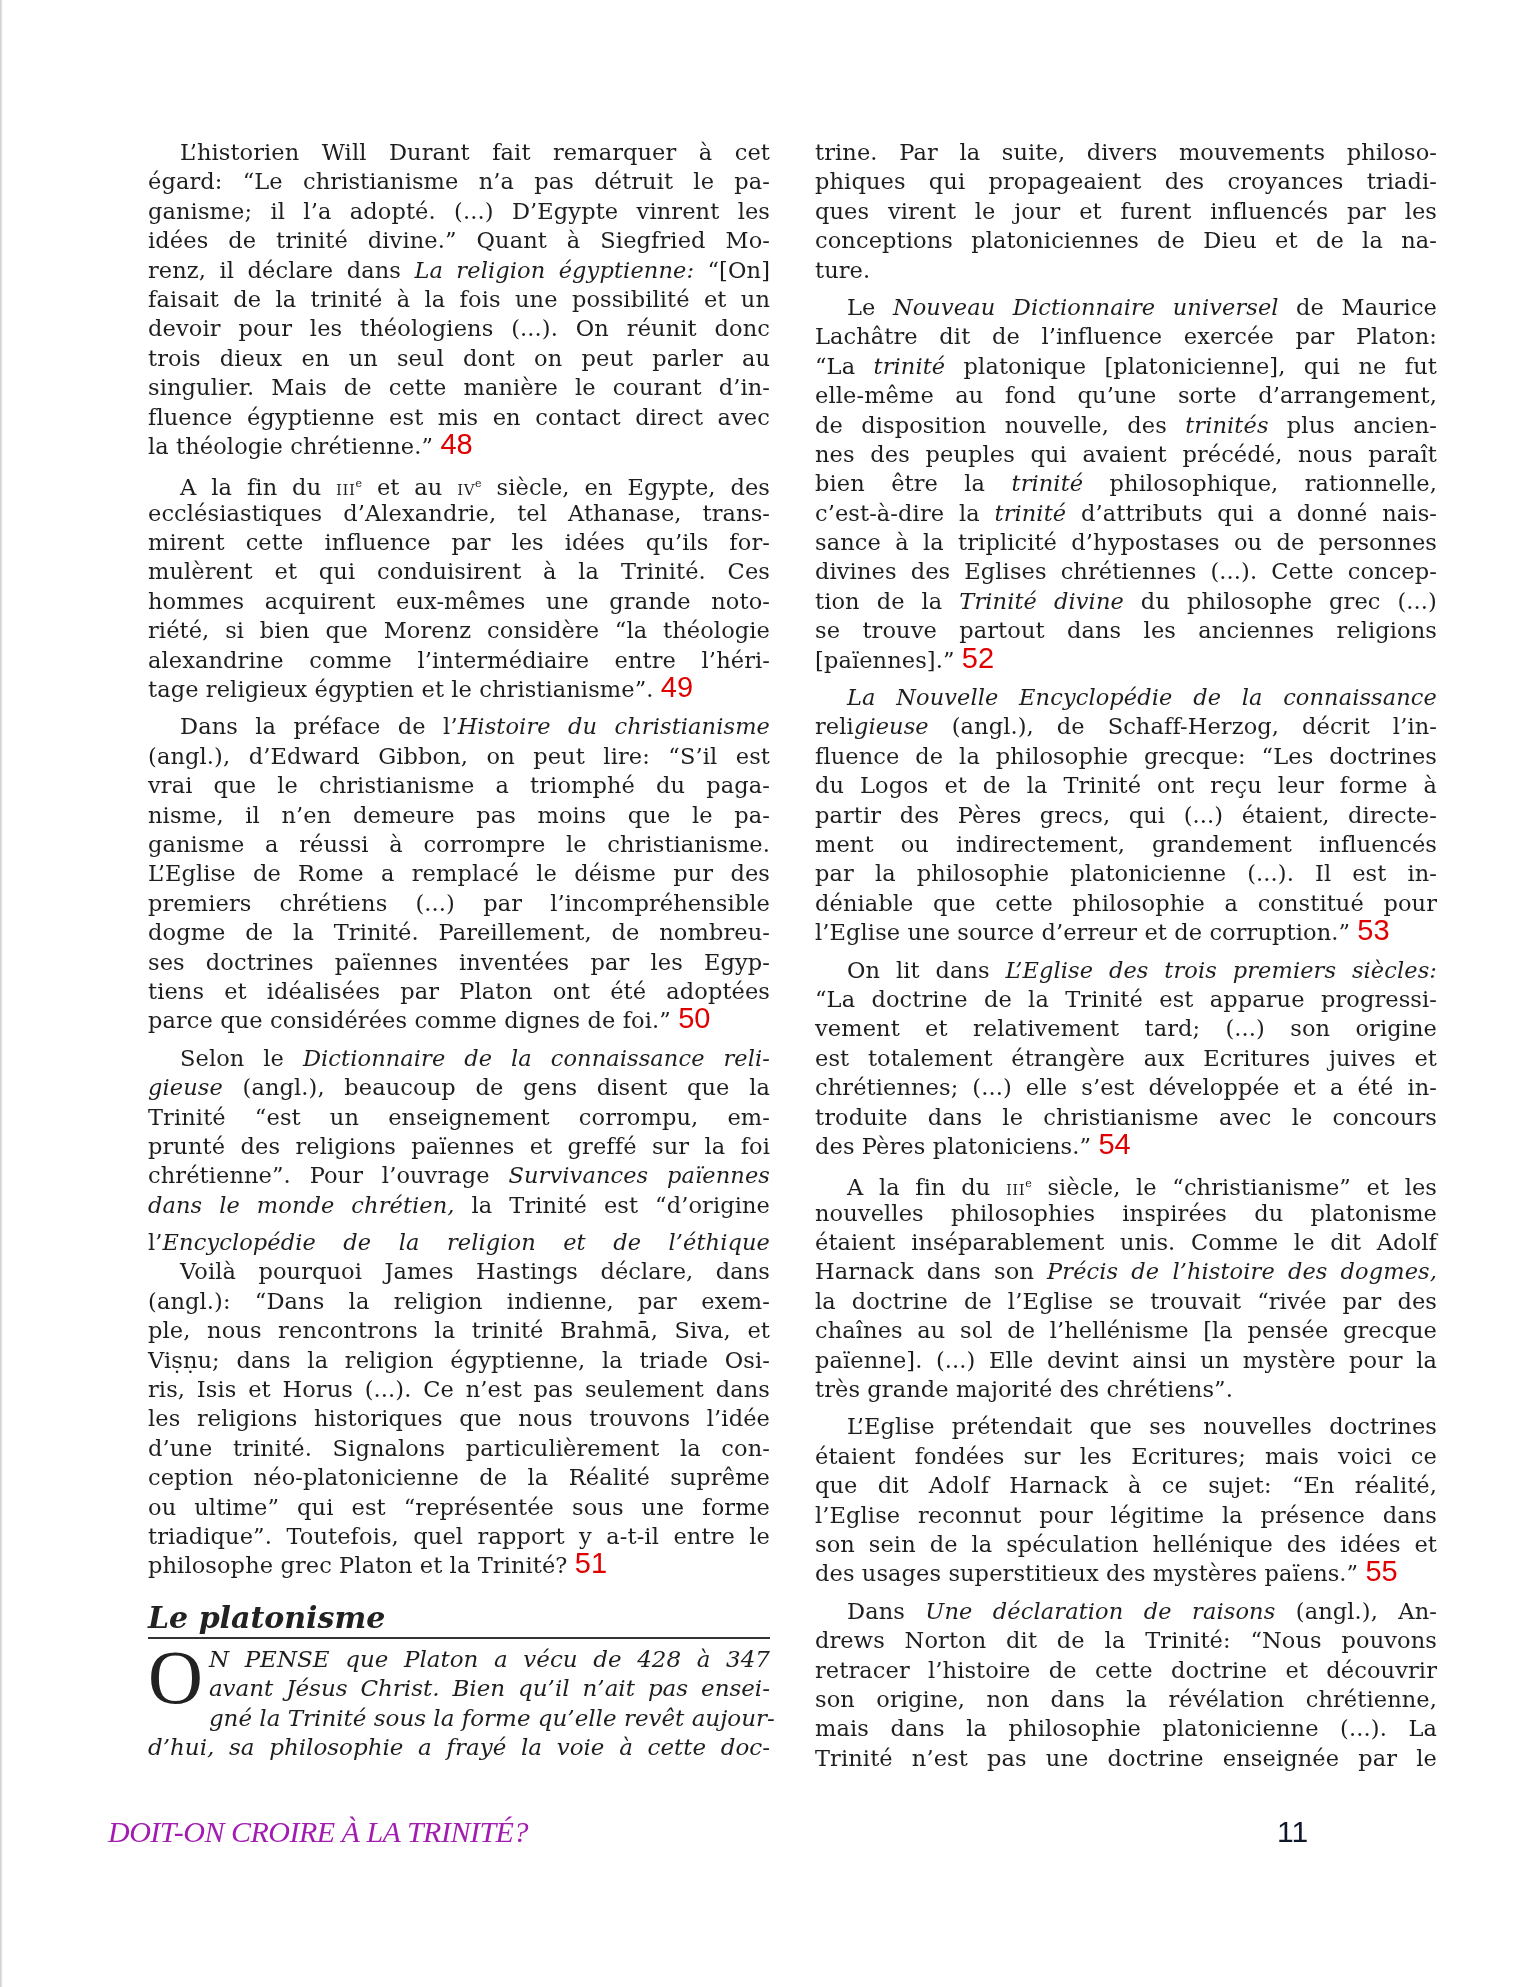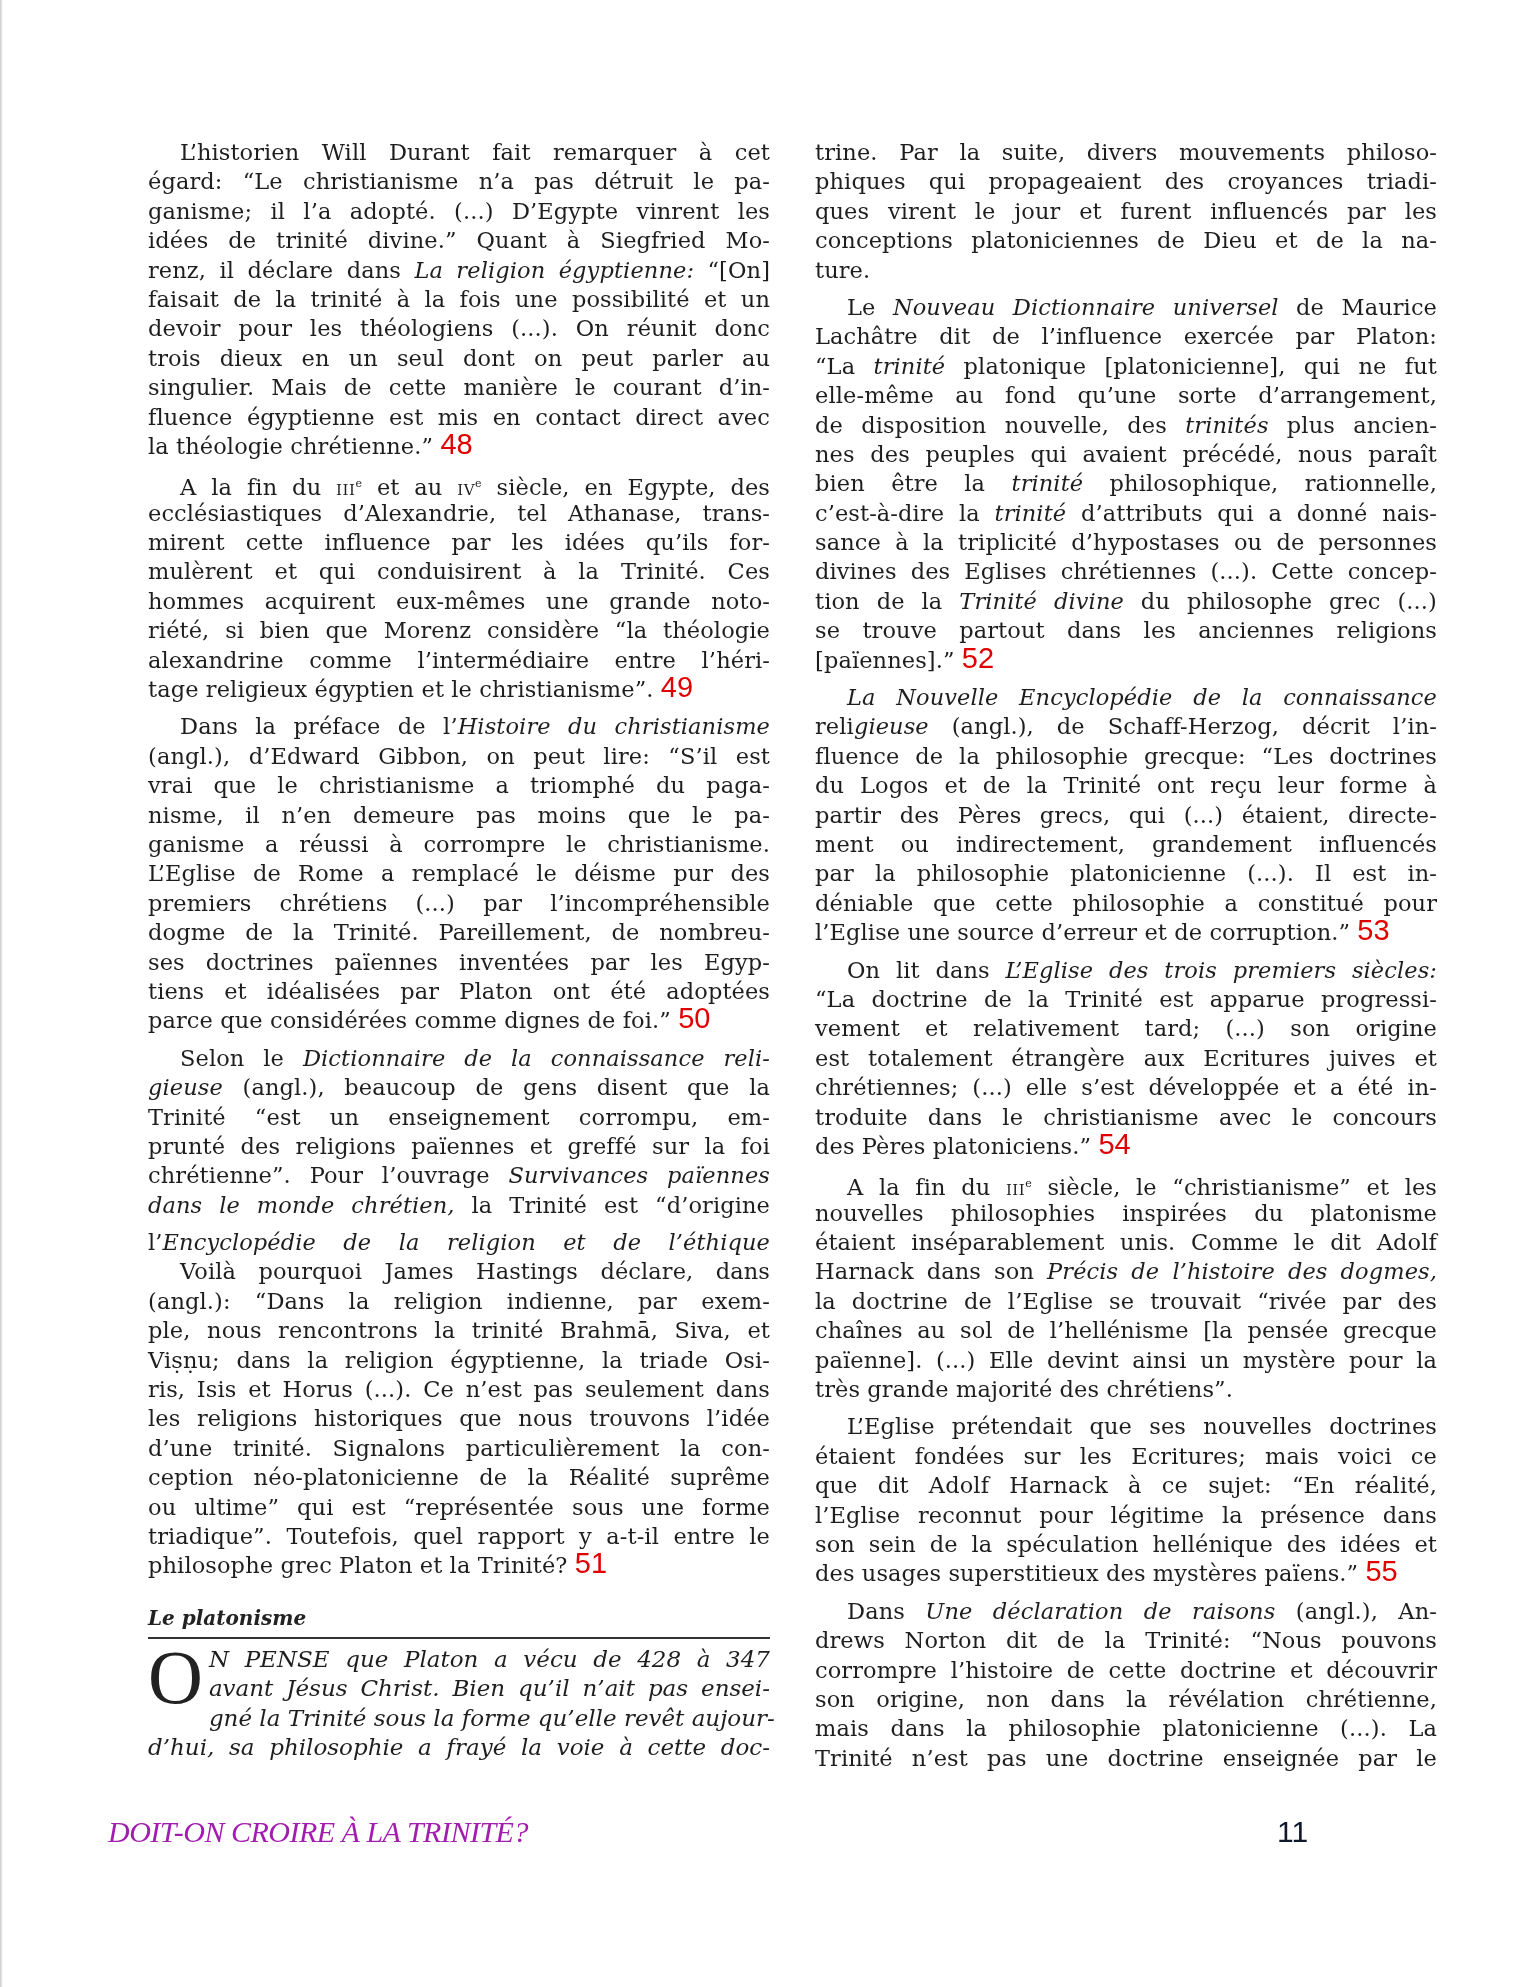--- a/index.html
+++ b/index.html
@@ -31,21 +31,21 @@
   i { font-style: italic; }
   .fn {
     font-family: "Liberation Sans", "DejaVu Sans", sans-serif;
     font-weight: normal; color: #e10000;
     font-size: 29px; line-height: 20px; letter-spacing: 0;
   }
   .sc { font-size: 15px; letter-spacing: 0.5px; }
   sup { font-size: 11px; vertical-align: 8px; }
   .section-heading {
     font-family: "DejaVu Serif", serif; font-weight: bold; font-style: italic;
-    font-size: 20px; margin-top: 22px; line-height: 30px;
+    font-size: 30px; margin-top: 22px; line-height: 30px;
     color: #222;
   }
   .heading-rule { height: 2px; background: #333; margin: 4px 0 6px 0; }
   .dropcap {
     float: left; font-family: "Liberation Serif", serif;
     font-size: 76px; line-height: 58px; height: 58px;
     margin: 3px 6px 0 0; color: #222; font-weight: normal;
   }
   .dropcap-line { display: block; font-size: 23px; line-height: 29.4px; height: 29.4px; white-space: nowrap; text-align: justify; text-align-last: justify; font-style: italic; }
   .footer-title {
@@ -190,21 +190,21 @@
       <span class="line indent">L’Eglise prétendait que ses nouvelles doctrines</span>
       <span class="line">étaient fondées sur les Ecritures; mais voici ce</span>
       <span class="line">que dit Adolf Harnack à ce sujet: “En réalité,</span>
       <span class="line">l’Eglise reconnut pour légitime la présence dans</span>
       <span class="line">son sein de la spéculation hellénique des idées et</span>
       <span class="line last">des usages superstitieux des mystères païens.” <span class="fn">55</span></span>
     </div>
     <div class="para">
       <span class="line indent">Dans <i>Une déclaration de raisons</i> (angl.), An-</span>
       <span class="line">drews Norton dit de la Trinité: “Nous pouvons</span>
-      <span class="line">corrompre l’histoire de cette doctrine et découvrir</span>
+      <span class="line">retracer l’histoire de cette doctrine et découvrir</span>
       <span class="line">son origine, non dans la révélation chrétienne,</span>
       <span class="line">mais dans la philosophie platonicienne (...). La</span>
       <span class="line">Trinité n’est pas une doctrine enseignée par le</span>
     </div>
   </div>
 
 <div class="footer-title">DOIT-ON CROIRE À LA TRINITÉ?</div>
 <div class="page-number">11</div>
 
 </body></html>

